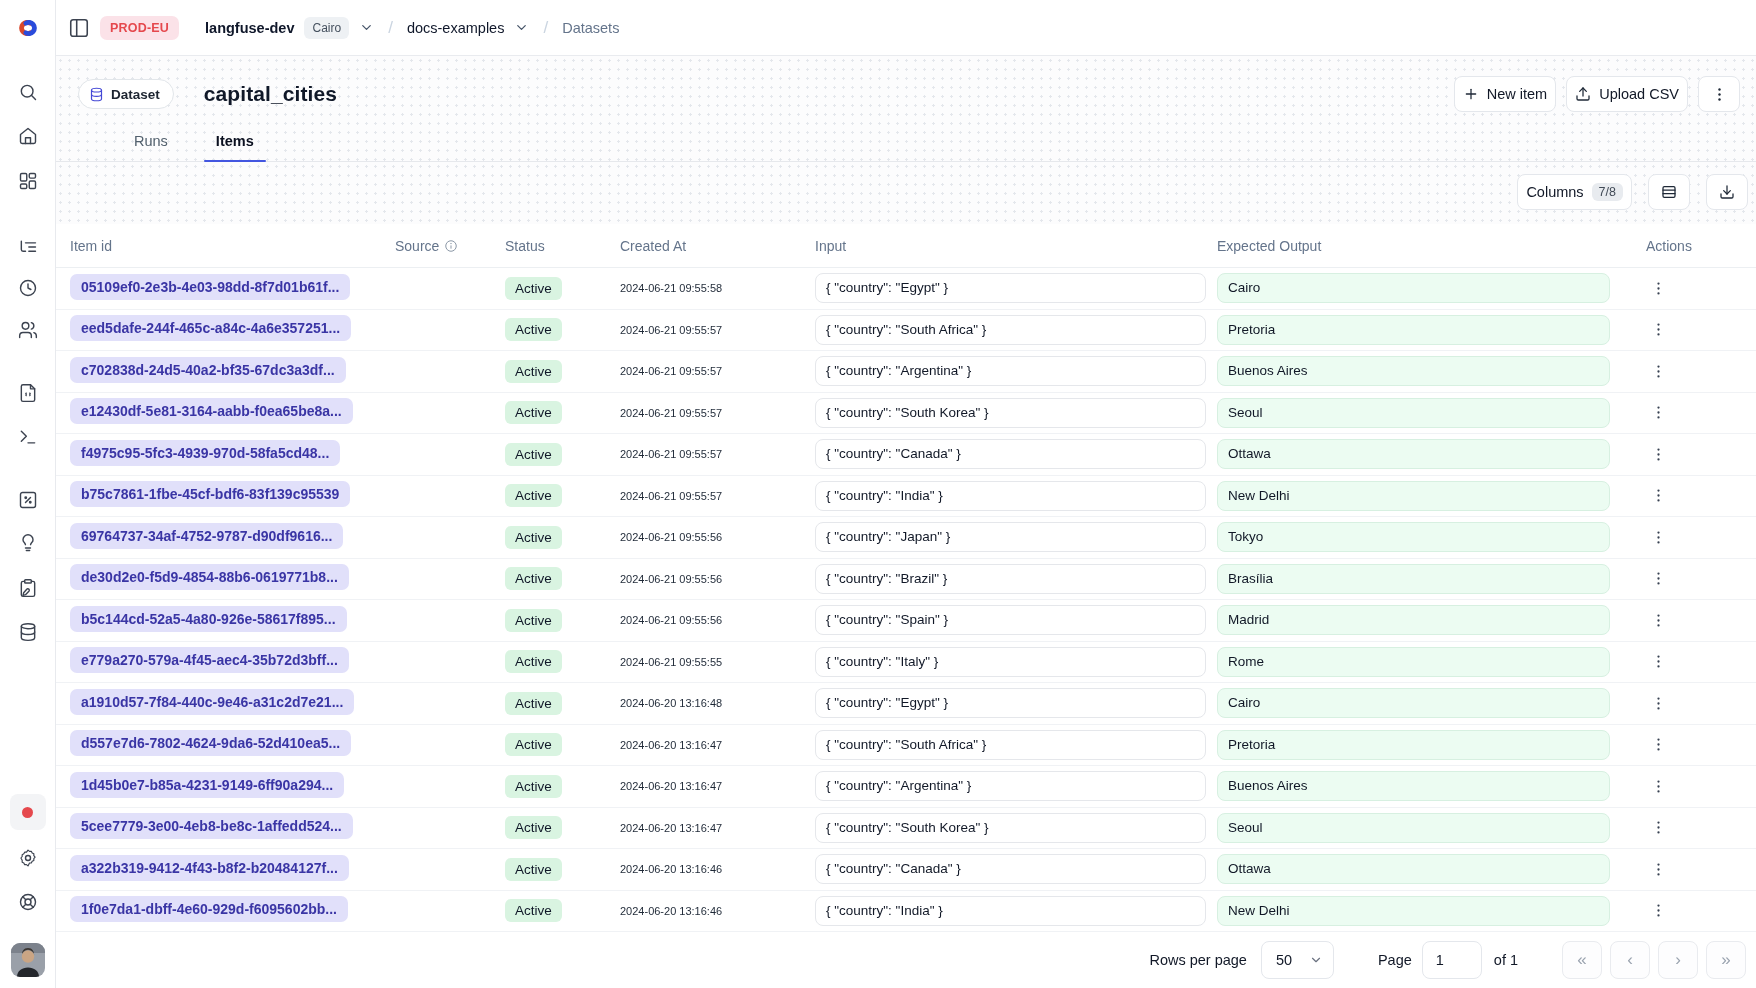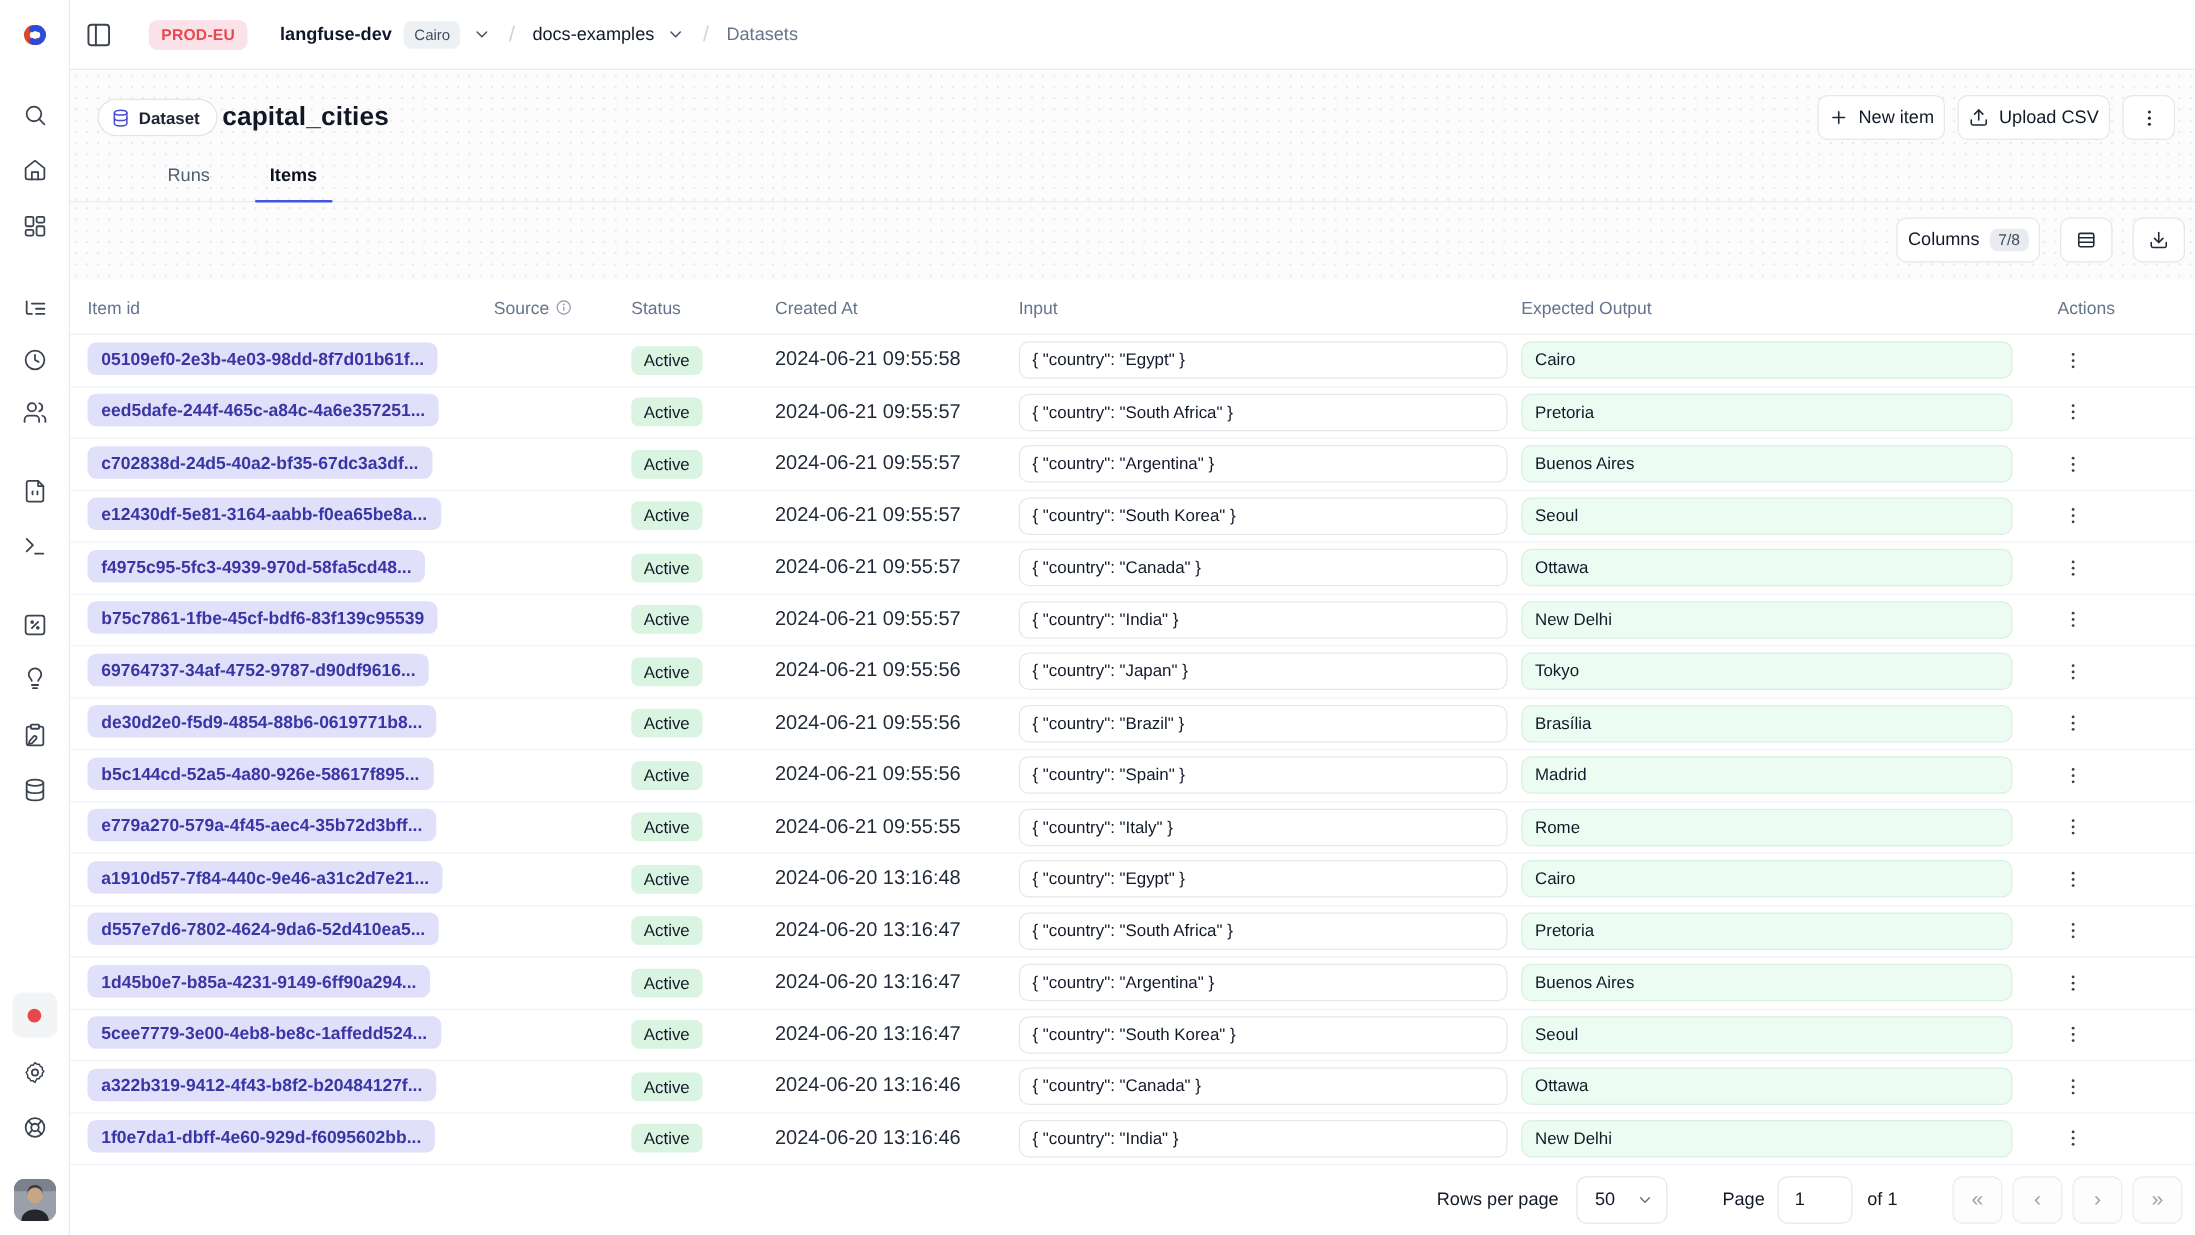--- a/index.html
+++ b/index.html
@@ -35,39 +35,39 @@
 
   
   .topbar {
     height:56px; flex:0 0 56px; display:flex; align-items:center;
     border-bottom:1px solid #e9ebef; padding:0 16px 0 12px; gap:10px; background:#fff;
   }
   .icon-btn-plain { color:#3c4350; display:flex; align-items:center; }
   .icon-btn-plain svg { width:22px; height:22px; stroke:currentColor; fill:none; stroke-width:1.7; stroke-linecap:round; stroke-linejoin:round; }
   .env-badge {
     background:#fbe2e8; color:#e5484d; font-weight:600; font-size:12.5px;
-    padding:5px 10px; border-radius:7px; letter-spacing:.2px; margin-left:19px;
+    padding:5px 10px; border-radius:7px; letter-spacing:.2px; margin-left:0;
   }
   .org-name { font-weight:600; font-size:14.5px; color:#0f172a; margin-left:16px; }
   .type-badge { background:#eef1f4; color:#45505e; font-size:12px; font-weight:500; padding:4px 8px; border-radius:6px; }
   .chev { color:#475569; }
   .chev svg { width:15px; height:15px; stroke:currentColor; fill:none; stroke-width:2; stroke-linecap:round; stroke-linejoin:round; }
   .crumb-sep { color:#cbd5e1; font-size:17px; font-weight:300; padding:0 4px; }
   .crumb { font-size:14.5px; color:#0f172a; font-weight:500; }
   .crumb.muted { color:#64748b; font-weight:400; }
 
   
   .band {
     background-color:#fcfcfd;
     background-image: radial-gradient(circle, #e4e7ec 1px, transparent 1.2px);
     background-size:9px 9px;
   }
   .page-head { border-bottom:1px solid #e6e8ec; }
   .head-row { display:flex; align-items:center; justify-content:space-between; padding:20px 16px 12px 22px; }
-  .head-left { display:flex; align-items:center; gap:4px; }
+  .head-left { display:flex; align-items:center; gap:30px; }
   .dataset-pill {
     display:flex; align-items:center; gap:7px; background:#fff;
     border:1px solid #e2e6ea; border-radius:15px; height:30px; padding:0 13px 0 10px;
     font-size:13.5px; font-weight:600; color:#1c2430;
   }
   .dataset-pill svg { width:15px; height:15px; stroke:#4549d6; fill:none; stroke-width:1.9; stroke-linecap:round; stroke-linejoin:round; }
   .page-title { font-size:21px; font-weight:700; color:#101828; letter-spacing:.1px; }
   .head-actions { display:flex; align-items:center; gap:10px; }
   .btn {
     display:flex; align-items:center; gap:8px; height:36px; padding:0 8px;
@@ -103,21 +103,21 @@
   .trow { height:41.5px; border-bottom:1px solid #f0f2f5; }
   .id-badge {
     display:inline-block; max-width:316px; overflow:hidden; white-space:nowrap;
     background:var(--id-bg,#e1e0fa); color:var(--id-fg,#3a35a5);
     font-size:14px; font-weight:600; padding:5px 11px; border-radius:7px;
   }
   .status-badge {
     display:inline-block; background:var(--status-bg,#d9f4e1); color:#101828;
     font-size:13.5px; padding:4px 10px; border-radius:6px;
   }
-  .c-created { font-size:16px; color:#1f2937; }
+  .c-created { font-size:11px; color:#1f2937; }
   .c-input { padding-right:11px; }
   .c-expected { padding-right:32px; }
   .val-box {
     height:30px; line-height:20px; padding:4px 10px; font-size:13.5px; color:#111827;
     border-radius:8px; white-space:nowrap; overflow:hidden;
   }
   .input-box { background:#fff; border:1px solid #e5e7eb; }
   .expected-box { background:var(--exp-bg,#ecfcf2); border:1px solid #d7f0e1; }
   .kebab { width:28px; height:28px; display:flex; align-items:center; justify-content:center; color:#374151; border-radius:6px; margin-left:2px; }
   .kebab svg { width:17px; height:17px; fill:currentColor; }

